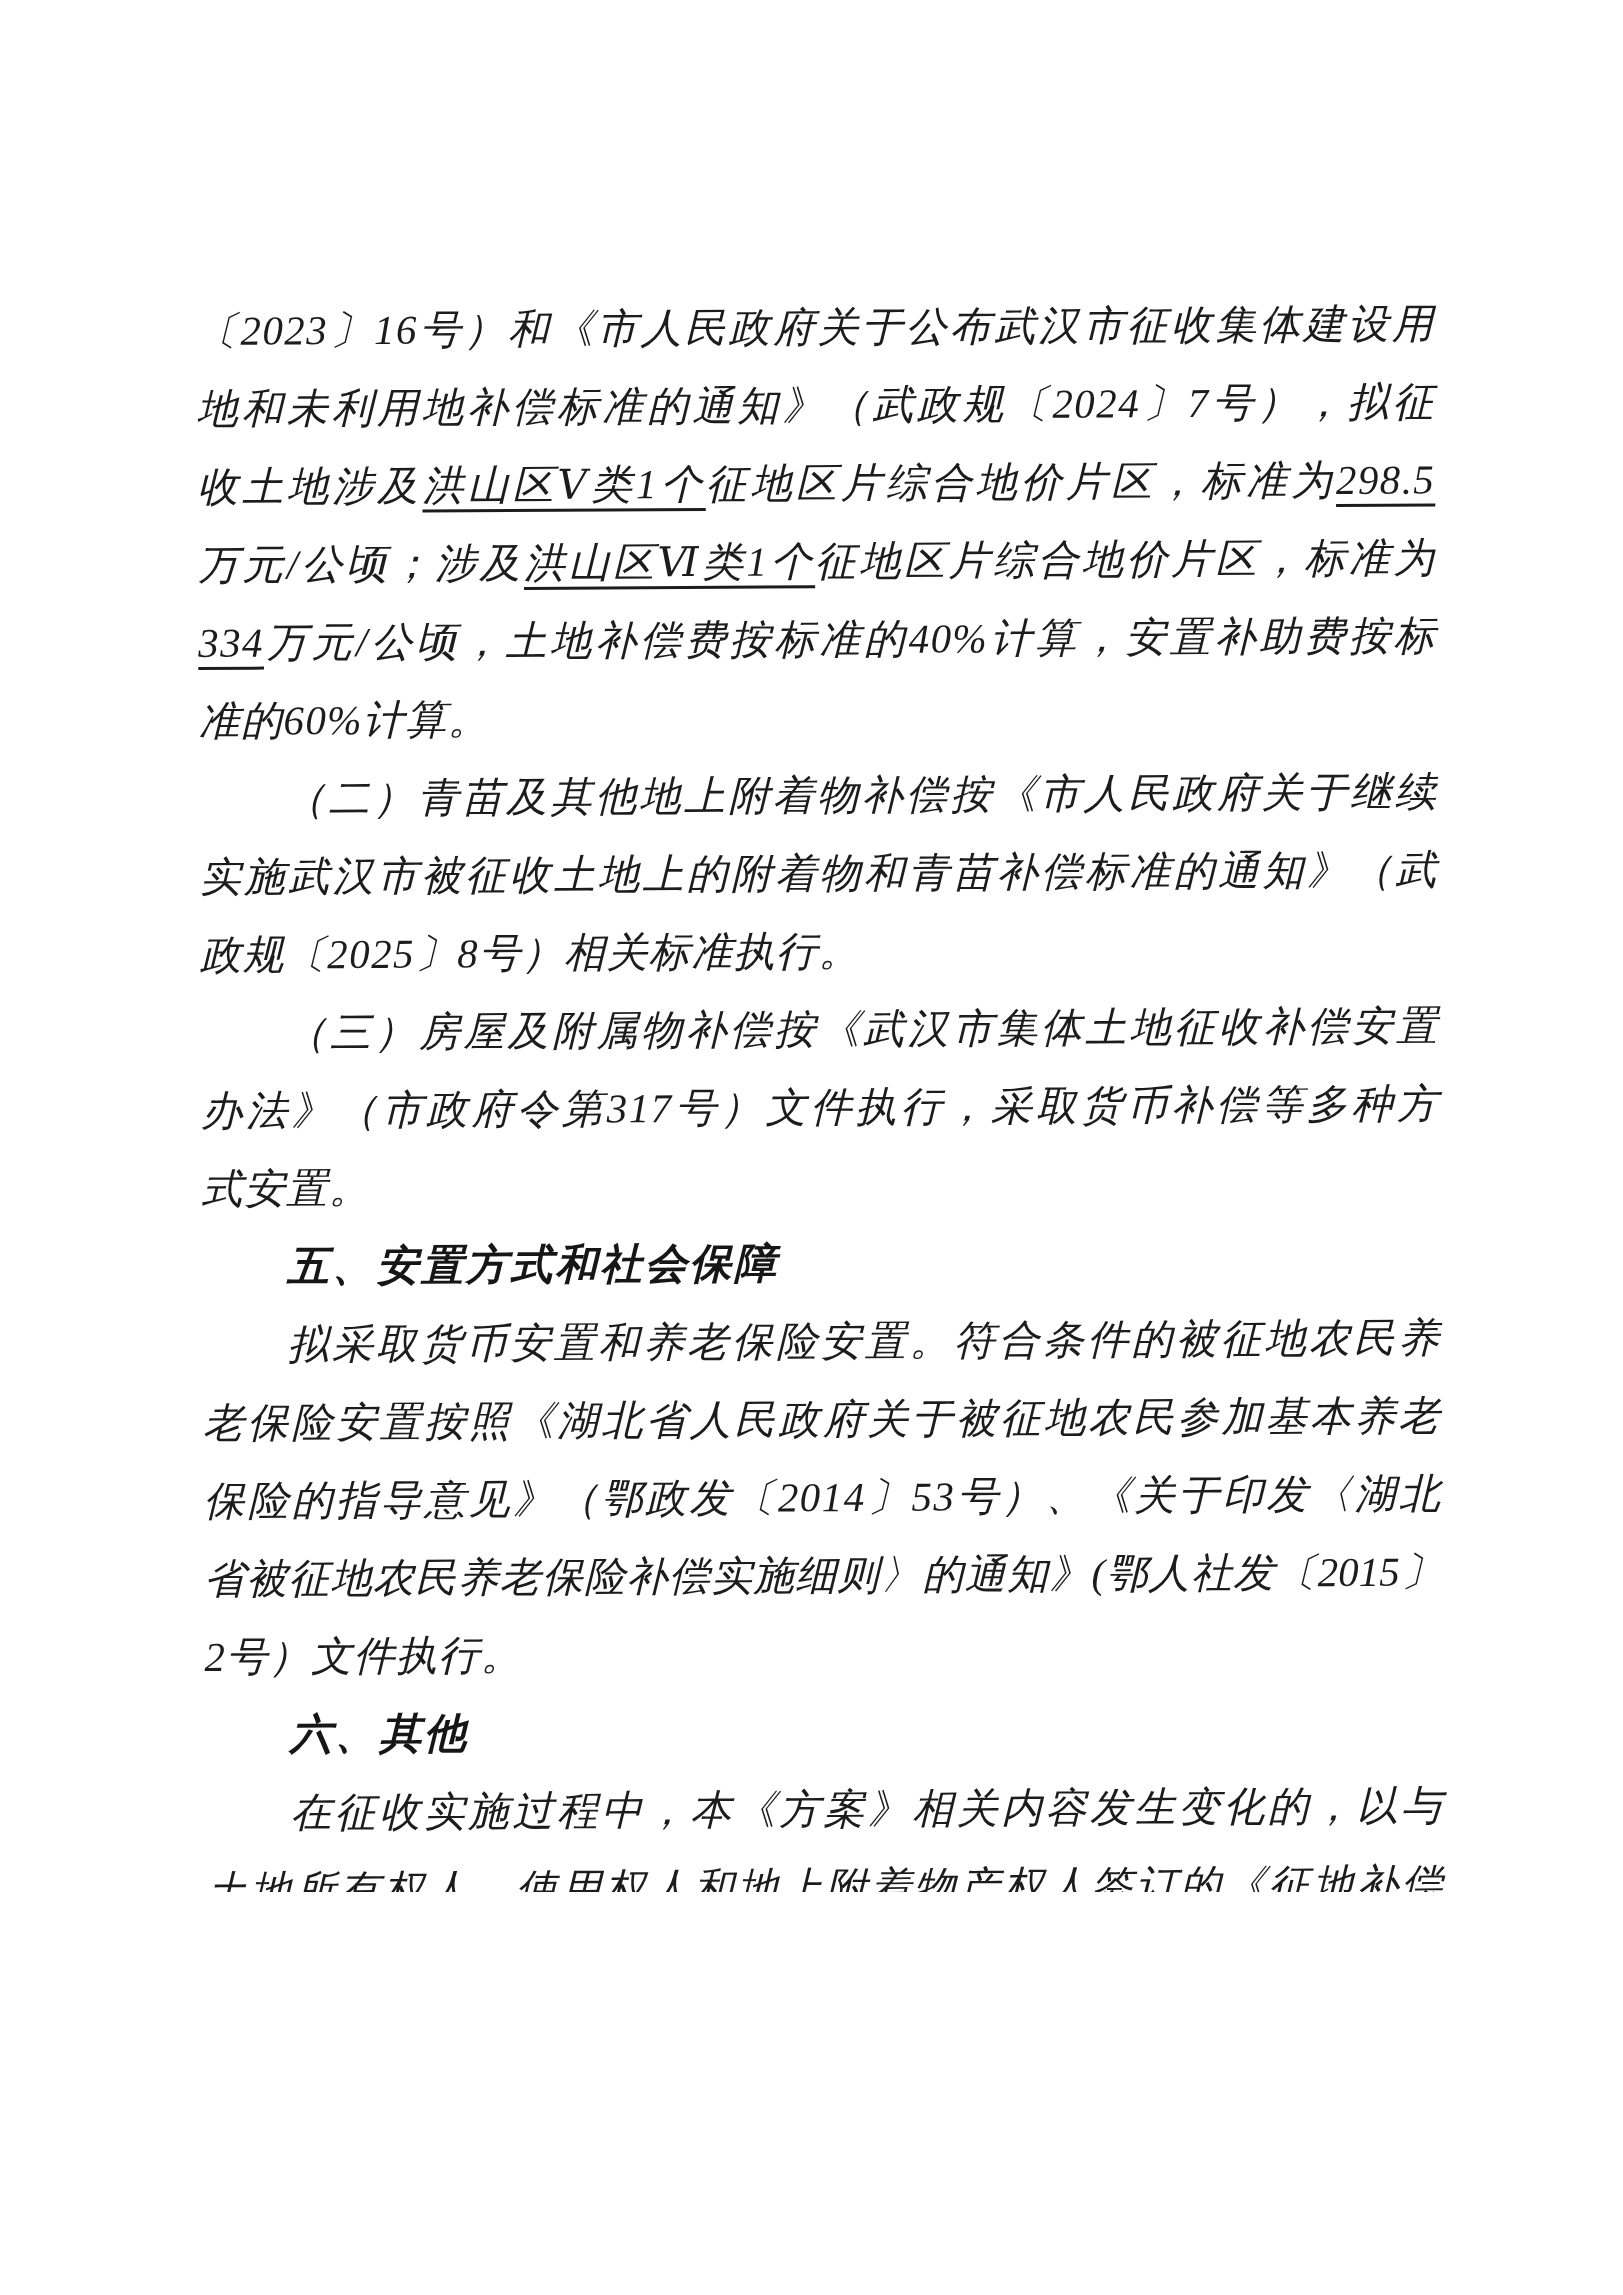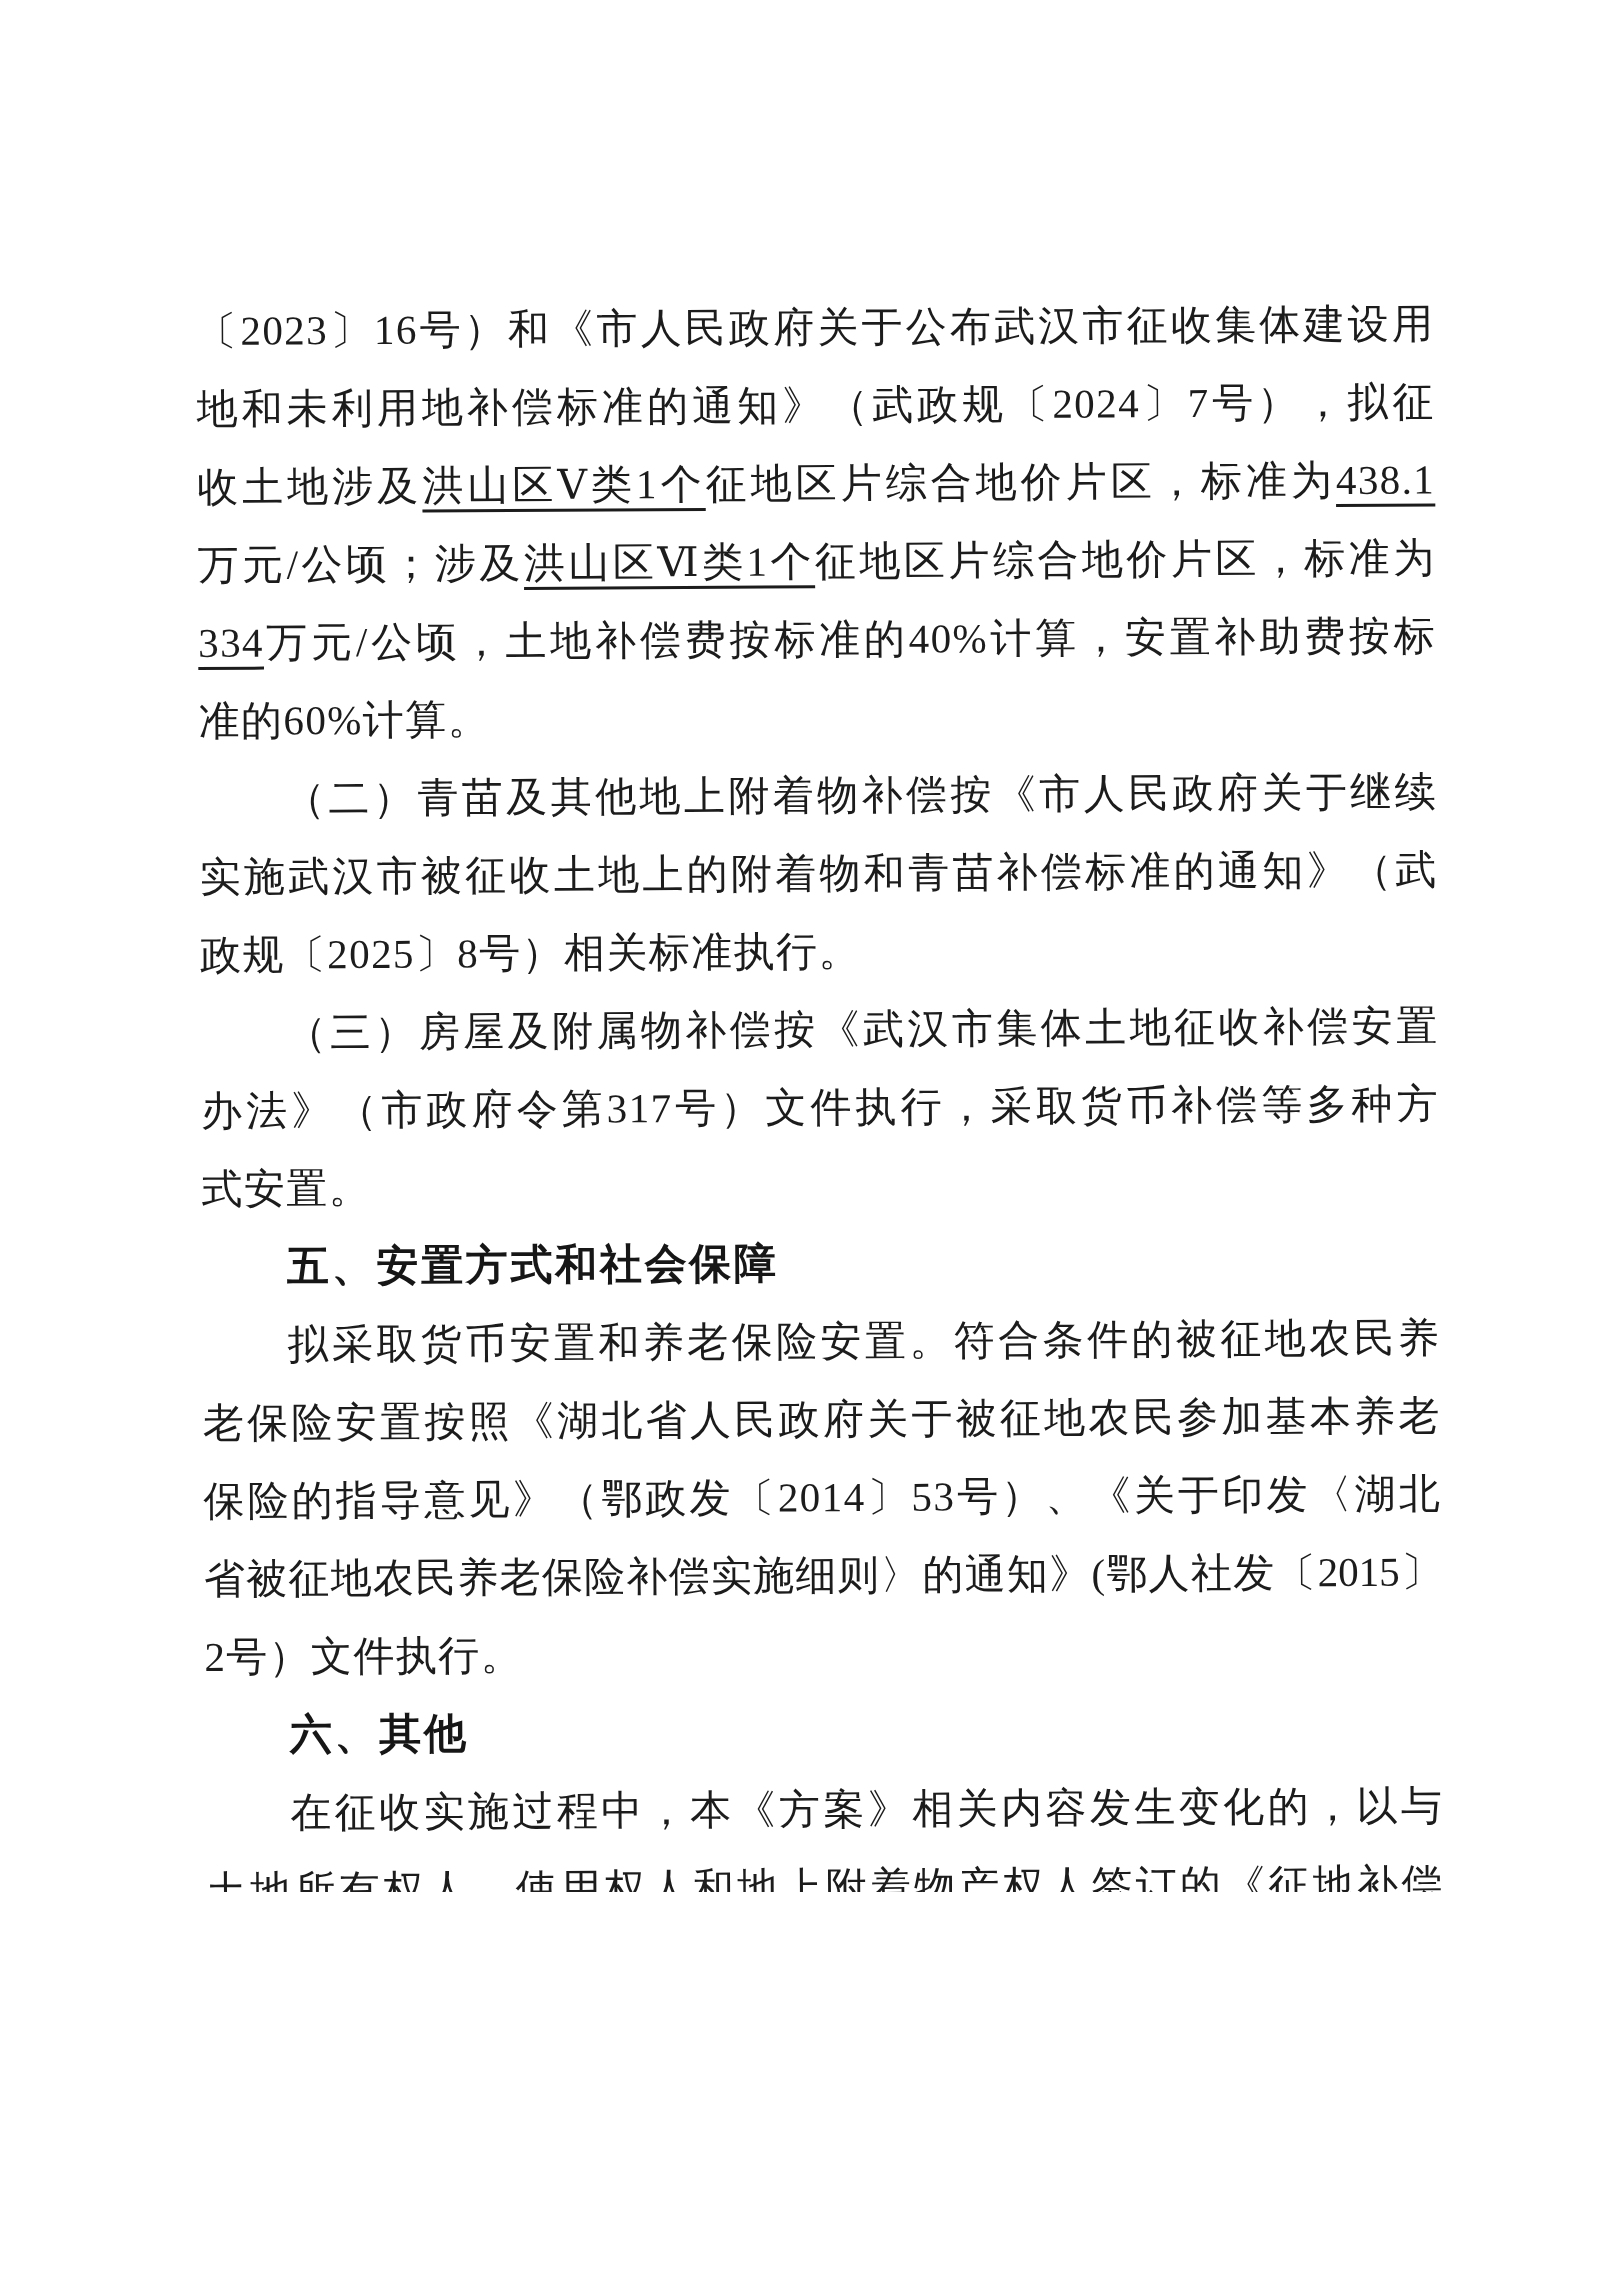--- a/index.html
+++ b/index.html
@@ -8,20 +8,21 @@
     background: #ffffff;
   }
   .page {
     position: relative;
     width: 1623px;
     height: 1892px;
     background: #ffffff;
     overflow: hidden;
     font-family: "Liberation Serif", "DejaVu Serif", serif;
     color: #1c1c1c;
+    font-style: italic;
   }
   .doc {
     position: absolute;
     left: 196px;
     top: 292px;
     width: 1238px;
     transform: rotate(-0.35deg);
     transform-origin: left top;
   }
   .line {
@@ -69,21 +70,21 @@
     font-family: "Liberation Serif", serif;
   }
 </style>
 </head>
 <body>
 
 <div class="page">
   <div class="doc">
       <div class="line"><span class="seg">〔2023〕16号）和《市人民政府关于公布武汉市征收集体建设用</span></div>
       <div class="line"><span class="seg">地和未利用地补偿标准的通知》（武政规〔2024〕7号），拟征</span></div>
-      <div class="line"><span class="seg">收土地涉及</span><span class="seg-u">洪山区Ⅴ类1个</span><span class="seg">征地区片综合地价片区，标准为</span><span class="seg-u">438.1</span></div>
+      <div class="line"><span class="seg">收土地涉及</span><span class="seg-u">洪山区Ⅴ类1个</span><span class="seg">征地区片综合地价片区，标准为</span><span class="seg-u">298.5</span></div>
       <div class="line"><span class="seg">万元/公顷；涉及</span><span class="seg-u">洪山区Ⅵ类1个</span><span class="seg">征地区片综合地价片区，标准为</span></div>
       <div class="line"><span class="seg-u">334</span><span class="seg">万元/公顷，土地补偿费按标准的40%计算，安置补助费按标</span></div>
       <div class="line last"><span class="seg">准的60%计算。</span></div>
       <div class="line indent"><span class="seg">（二）青苗及其他地上附着物补偿按《市人民政府关于继续</span></div>
       <div class="line"><span class="seg">实施武汉市被征收土地上的附着物和青苗补偿标准的通知》（武</span></div>
       <div class="line last"><span class="seg">政规〔2025〕8号）相关标准执行。</span></div>
       <div class="line indent"><span class="seg">（三）房屋及附属物补偿按《武汉市集体土地征收补偿安置</span></div>
       <div class="line"><span class="seg">办法》（市政府令第317号）文件执行，采取货币补偿等多种方</span></div>
       <div class="line last"><span class="seg">式安置。</span></div>
       <div class="line heading indent last"><span class="seg">五、安置方式和社会保障</span></div>

